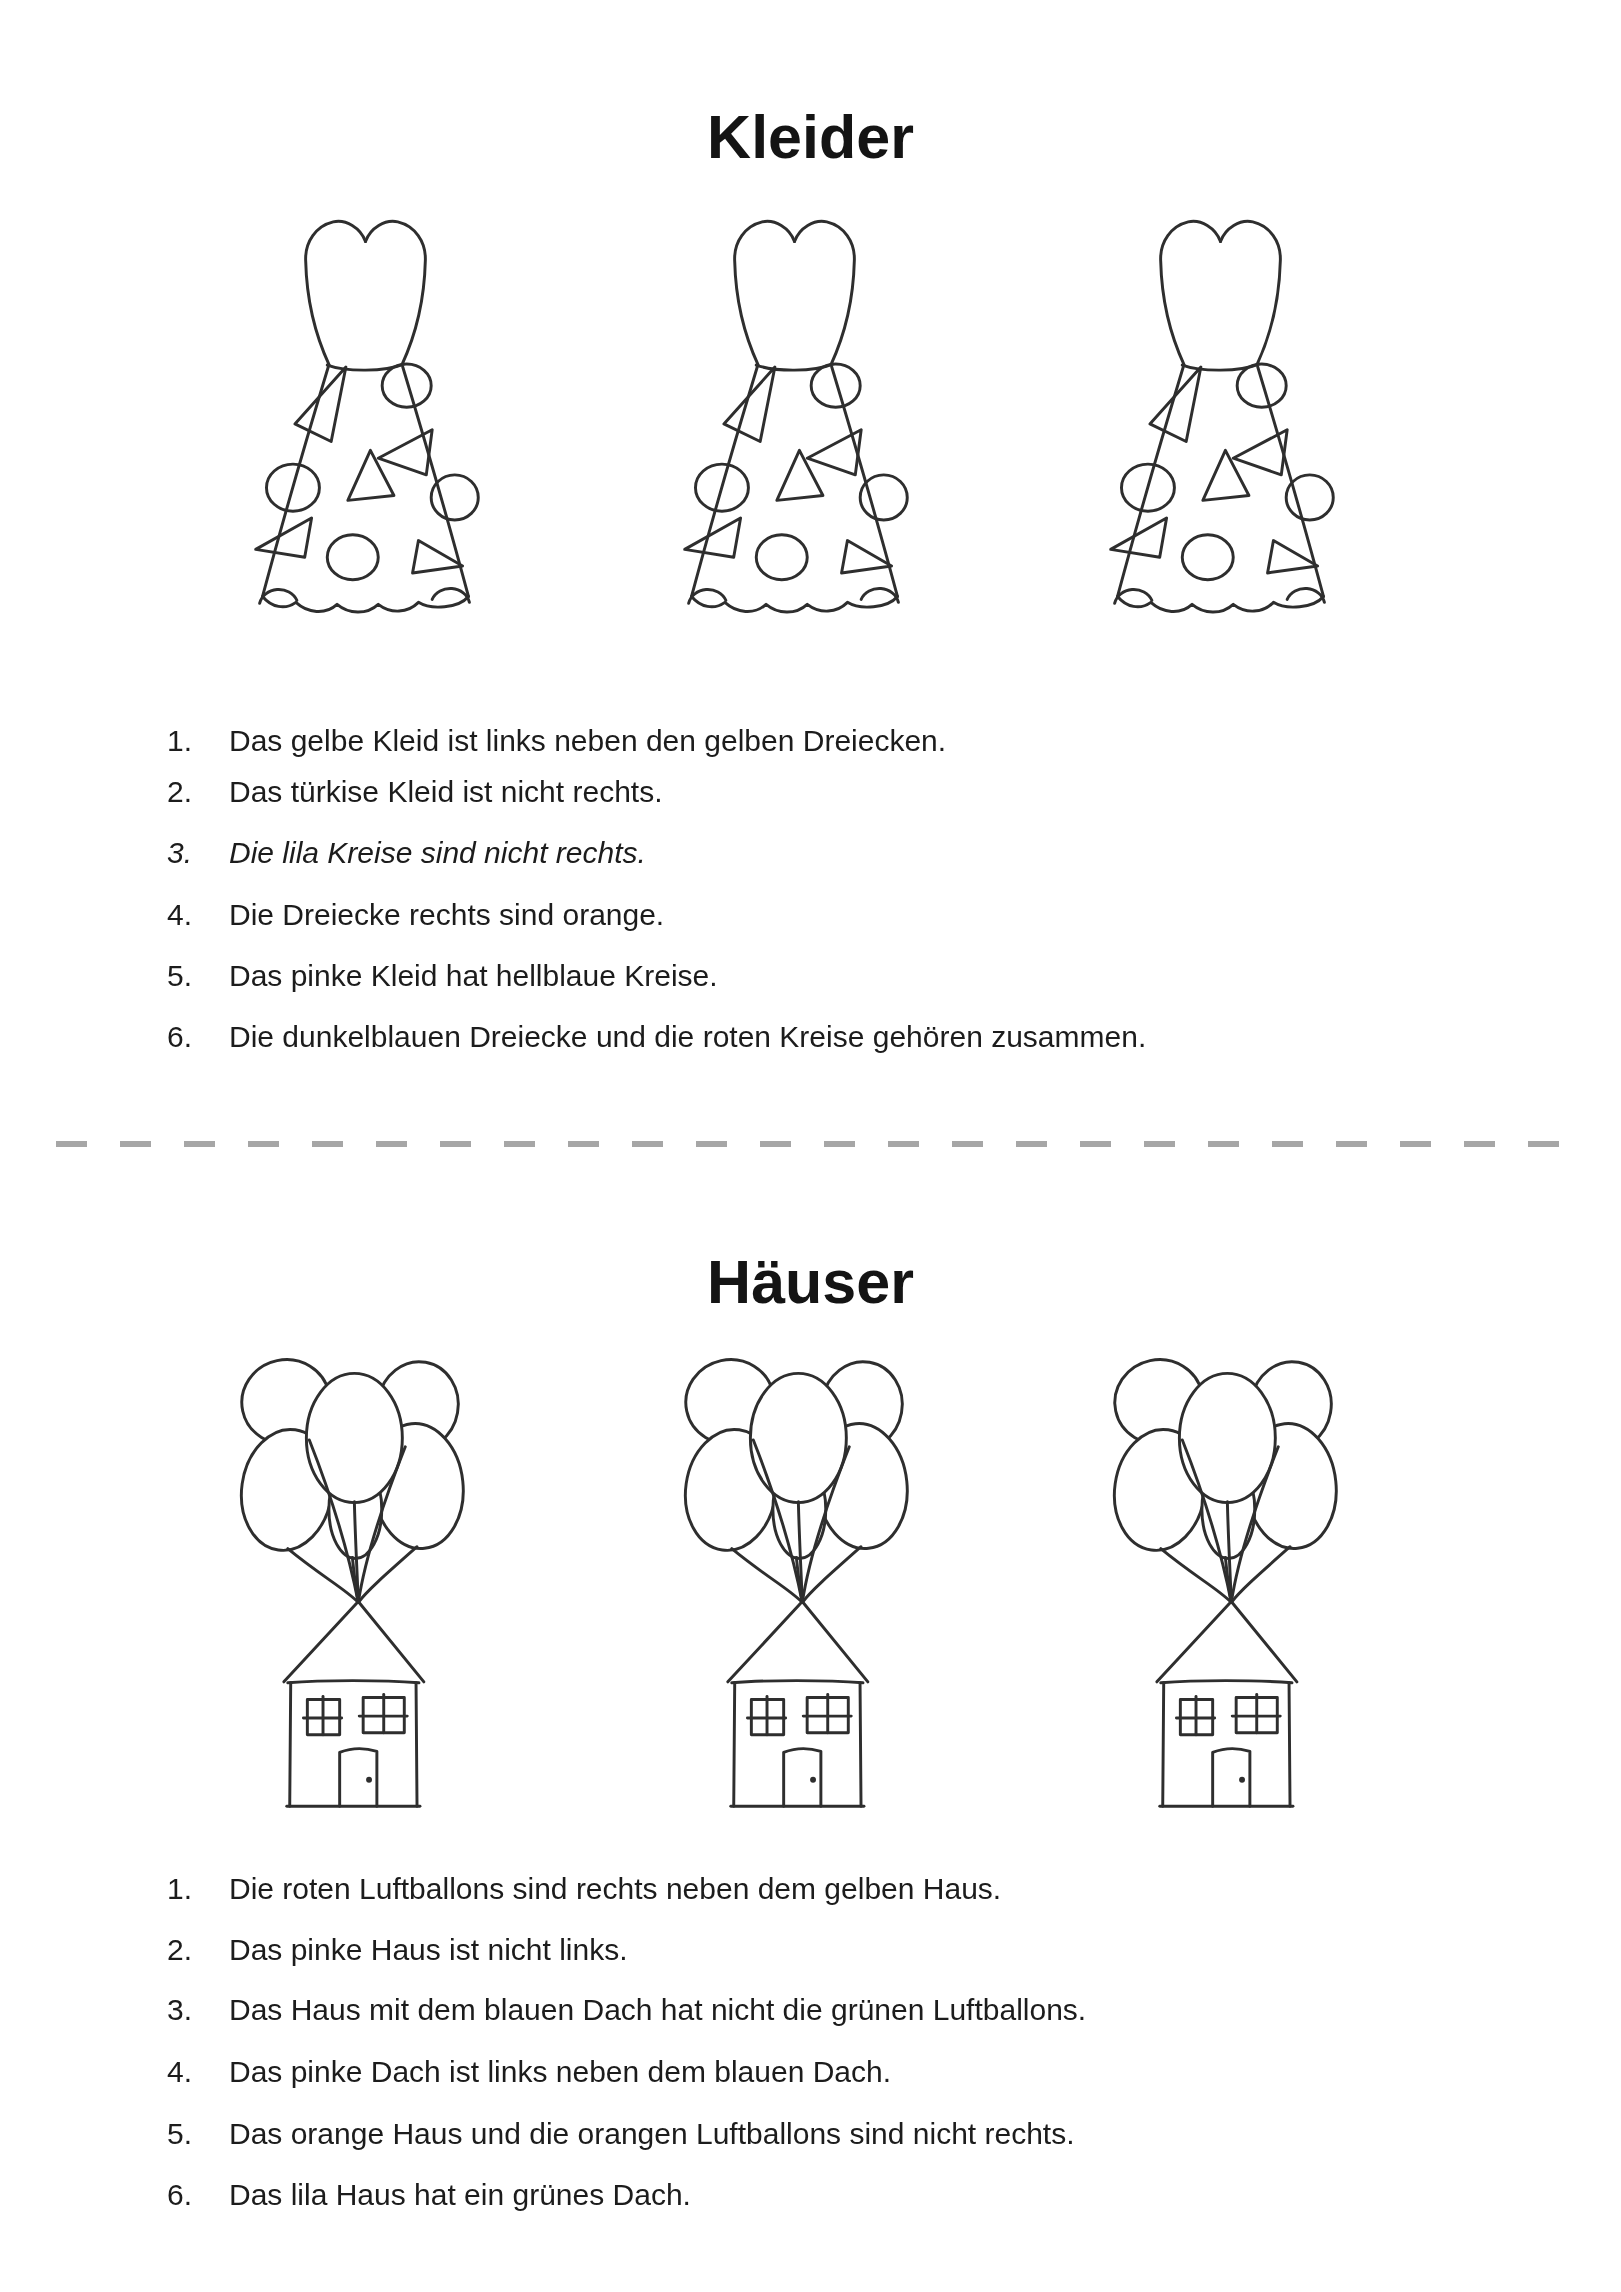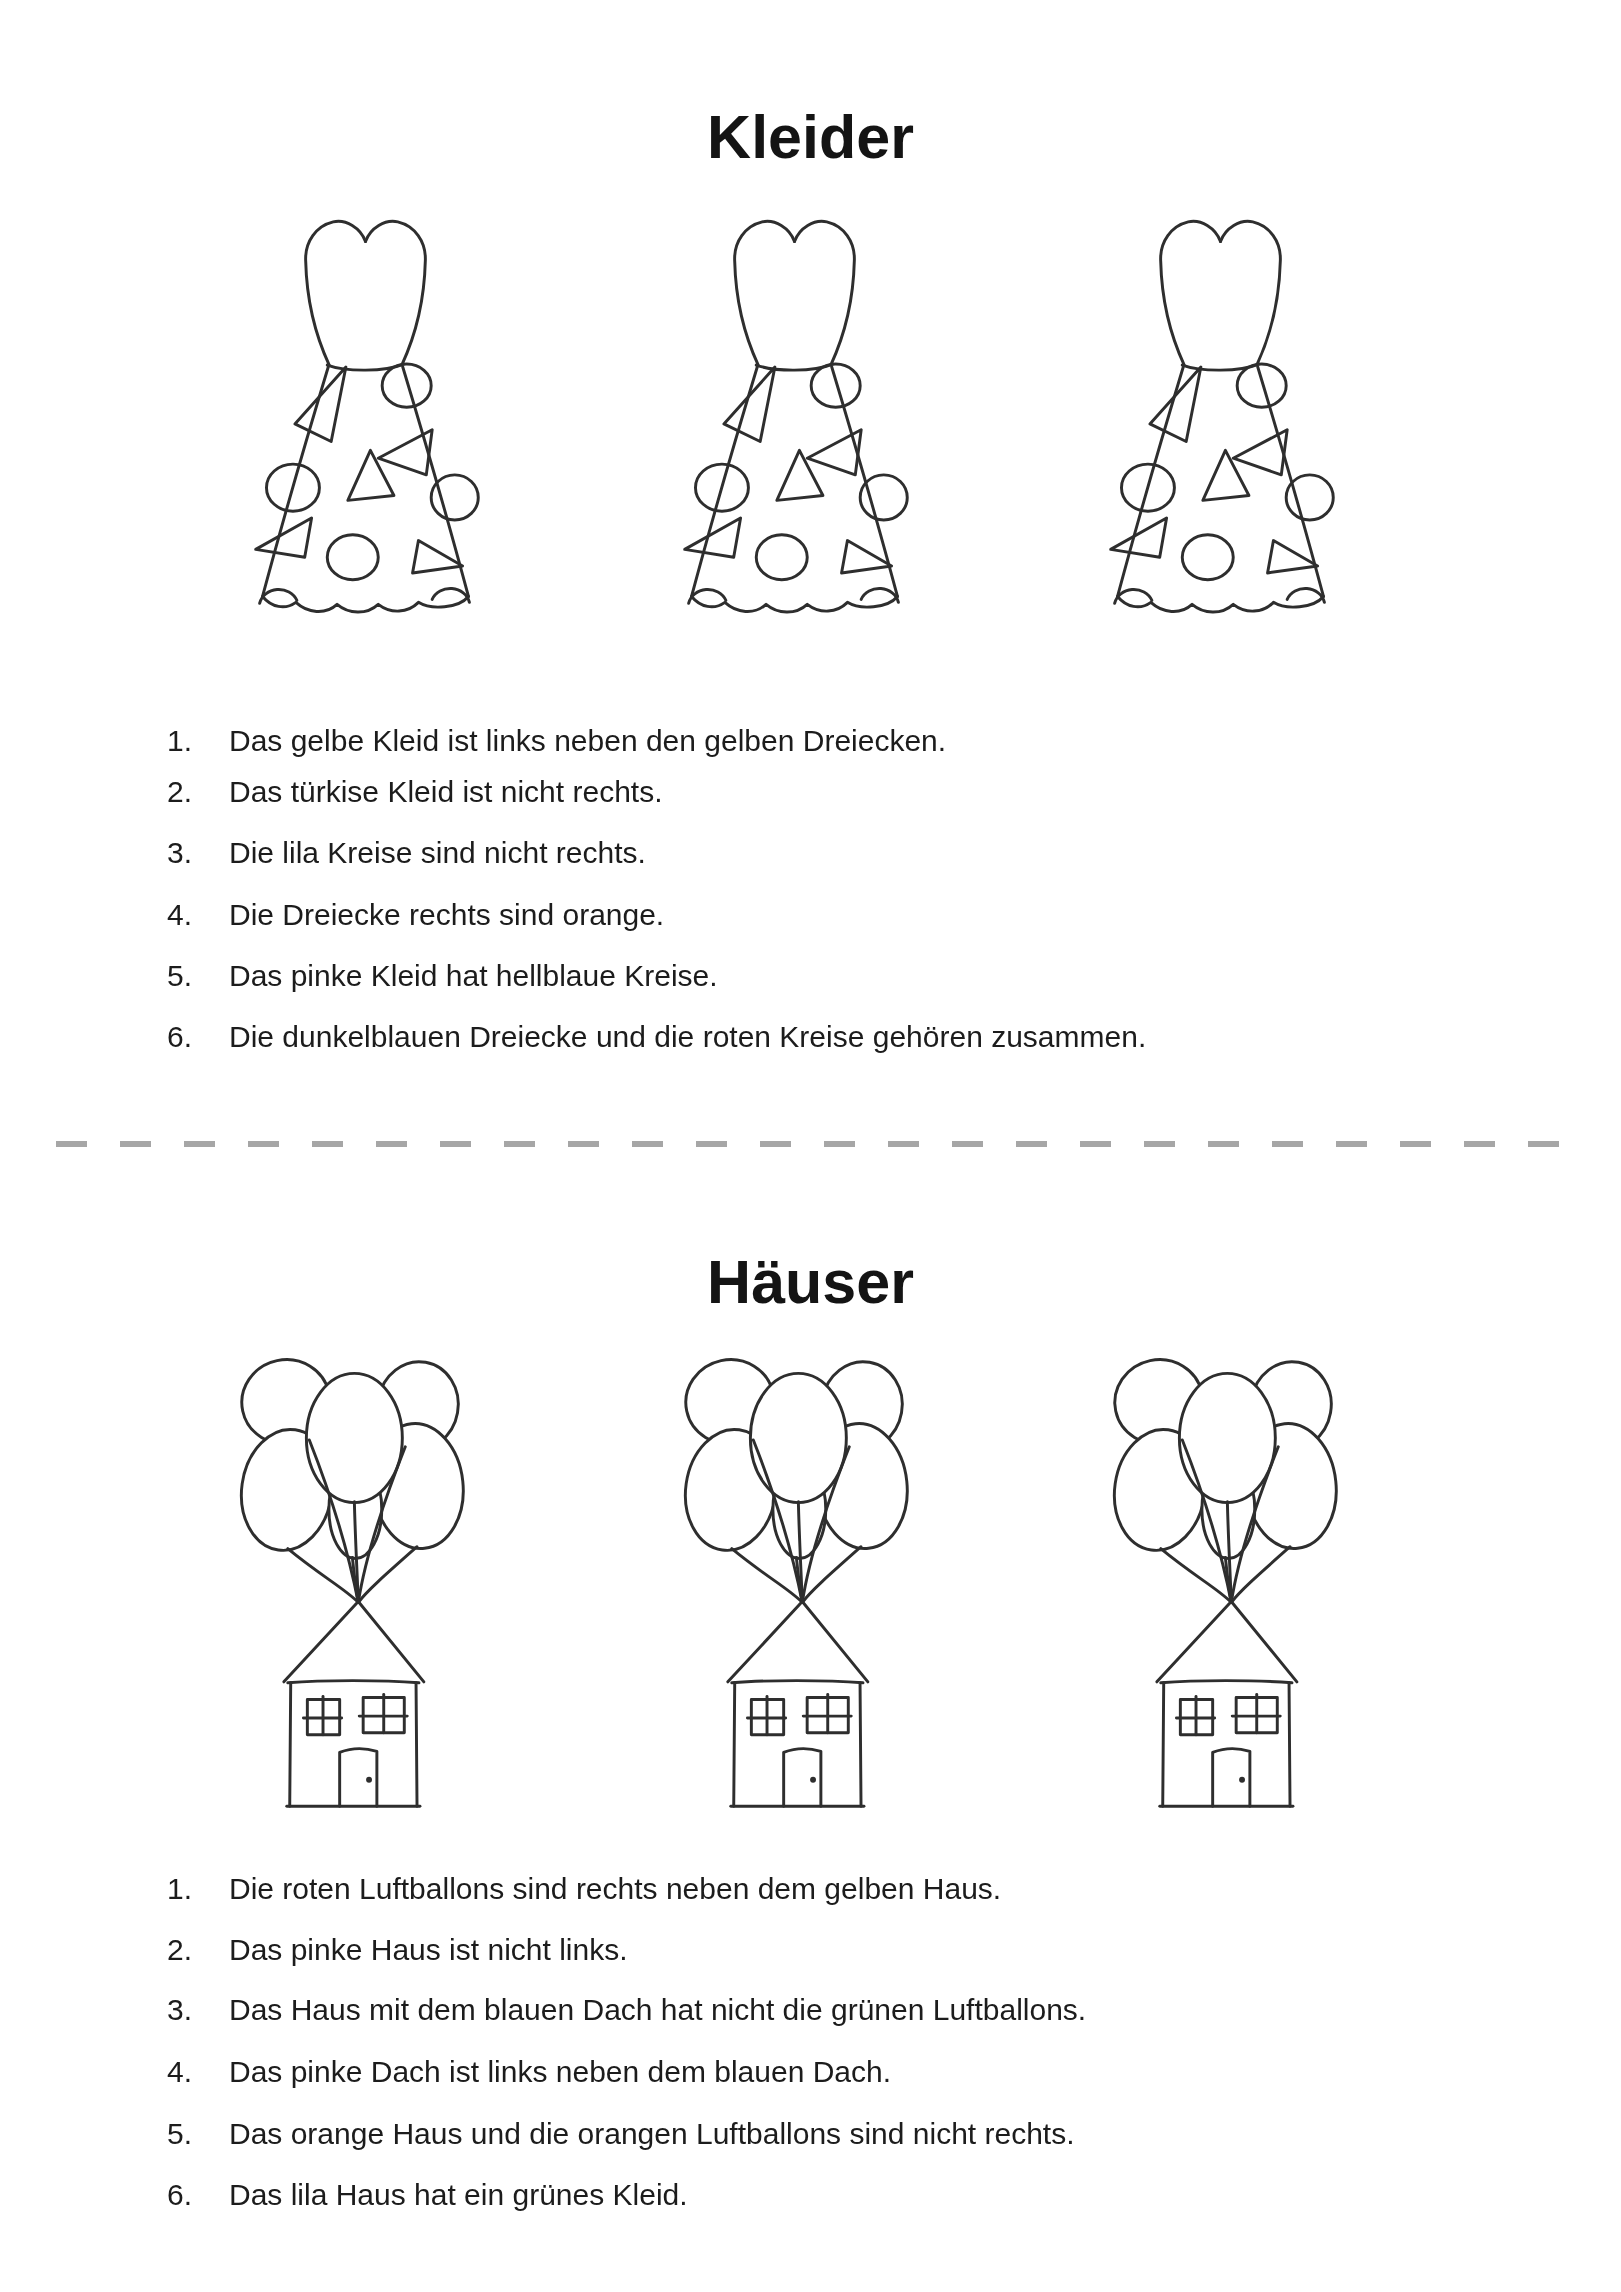--- a/index.html
+++ b/index.html
@@ -37,21 +37,21 @@
     position:absolute;
     left:167px;
     font-size:30px;
     line-height:1;
     white-space:nowrap;
     color:#1c1c1c;
   }
   .li .num { display:inline-block; width:62px; }
 
   
-  #k-li-0 { top:716px;margin-top:10px; }  #k-li-1 { top:777px; }  #k-li-2 { top:838px; }
+  #k-li-0 { top:716px;margin-top:10px; }  #k-li-1 { top:777px; }  #k-li-2 { top:838px;font-style:italic; }
   #k-li-3 { top:900px; }  #k-li-4 { top:961px; }  #k-li-5 { top:1022px; }
   
   #h-li-0 { top:1874px; } #h-li-1 { top:1935px; } #h-li-2 { top:1995px; }
   #h-li-3 { top:2057px; } #h-li-4 { top:2119px; } #h-li-5 { top:2180px; }
 
   .divider {
     position:absolute;
     top:1141px; left:56px;
     width:1509px; height:5.9px;
     background:repeating-linear-gradient(90deg,#a6a6a6 0 31px, rgba(0,0,0,0) 31px 64px);
@@ -198,17 +198,17 @@
   <div id="h-li-2" class="li">
     <span class="num">3.</span><span class="txt">Das Haus mit dem blauen Dach hat nicht die grünen Luftballons.</span>
   </div>
   <div id="h-li-3" class="li">
     <span class="num">4.</span><span class="txt">Das pinke Dach ist links neben dem blauen Dach.</span>
   </div>
   <div id="h-li-4" class="li">
     <span class="num">5.</span><span class="txt">Das orange Haus und die orangen Luftballons sind nicht rechts.</span>
   </div>
   <div id="h-li-5" class="li">
-    <span class="num">6.</span><span class="txt">Das lila Haus hat ein grünes Kleid.</span>
+    <span class="num">6.</span><span class="txt">Das lila Haus hat ein grünes Dach.</span>
   </div>
 
 </div>
 
 
 </body></html>

